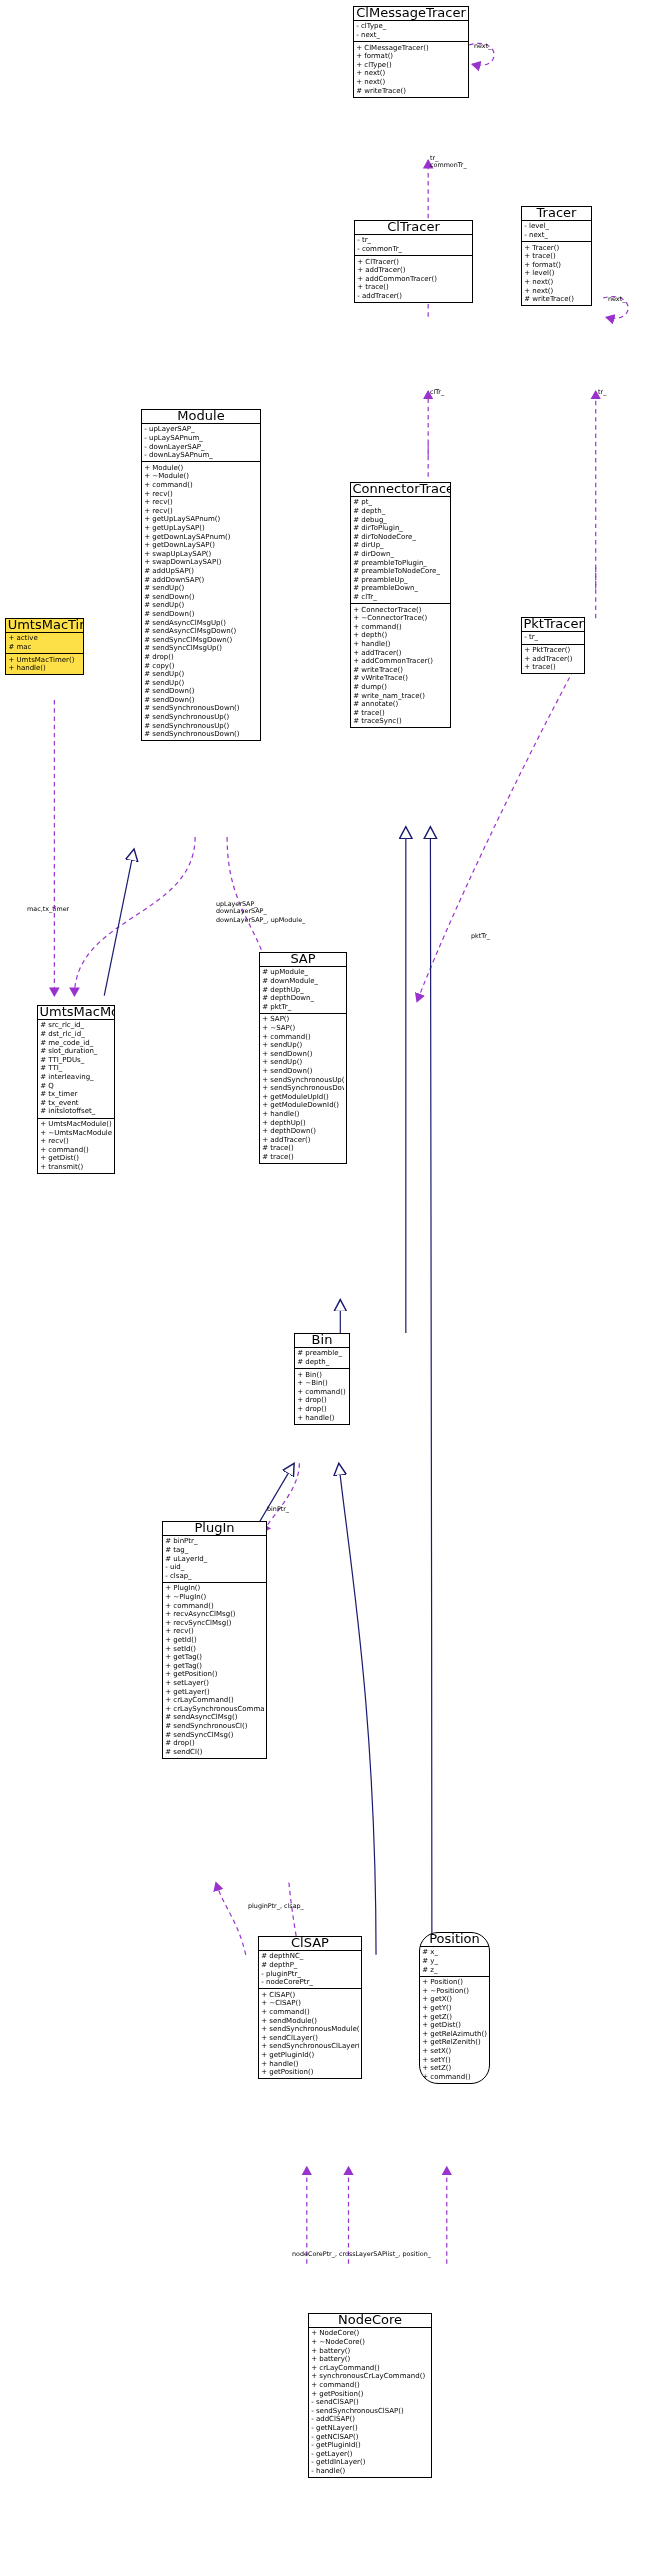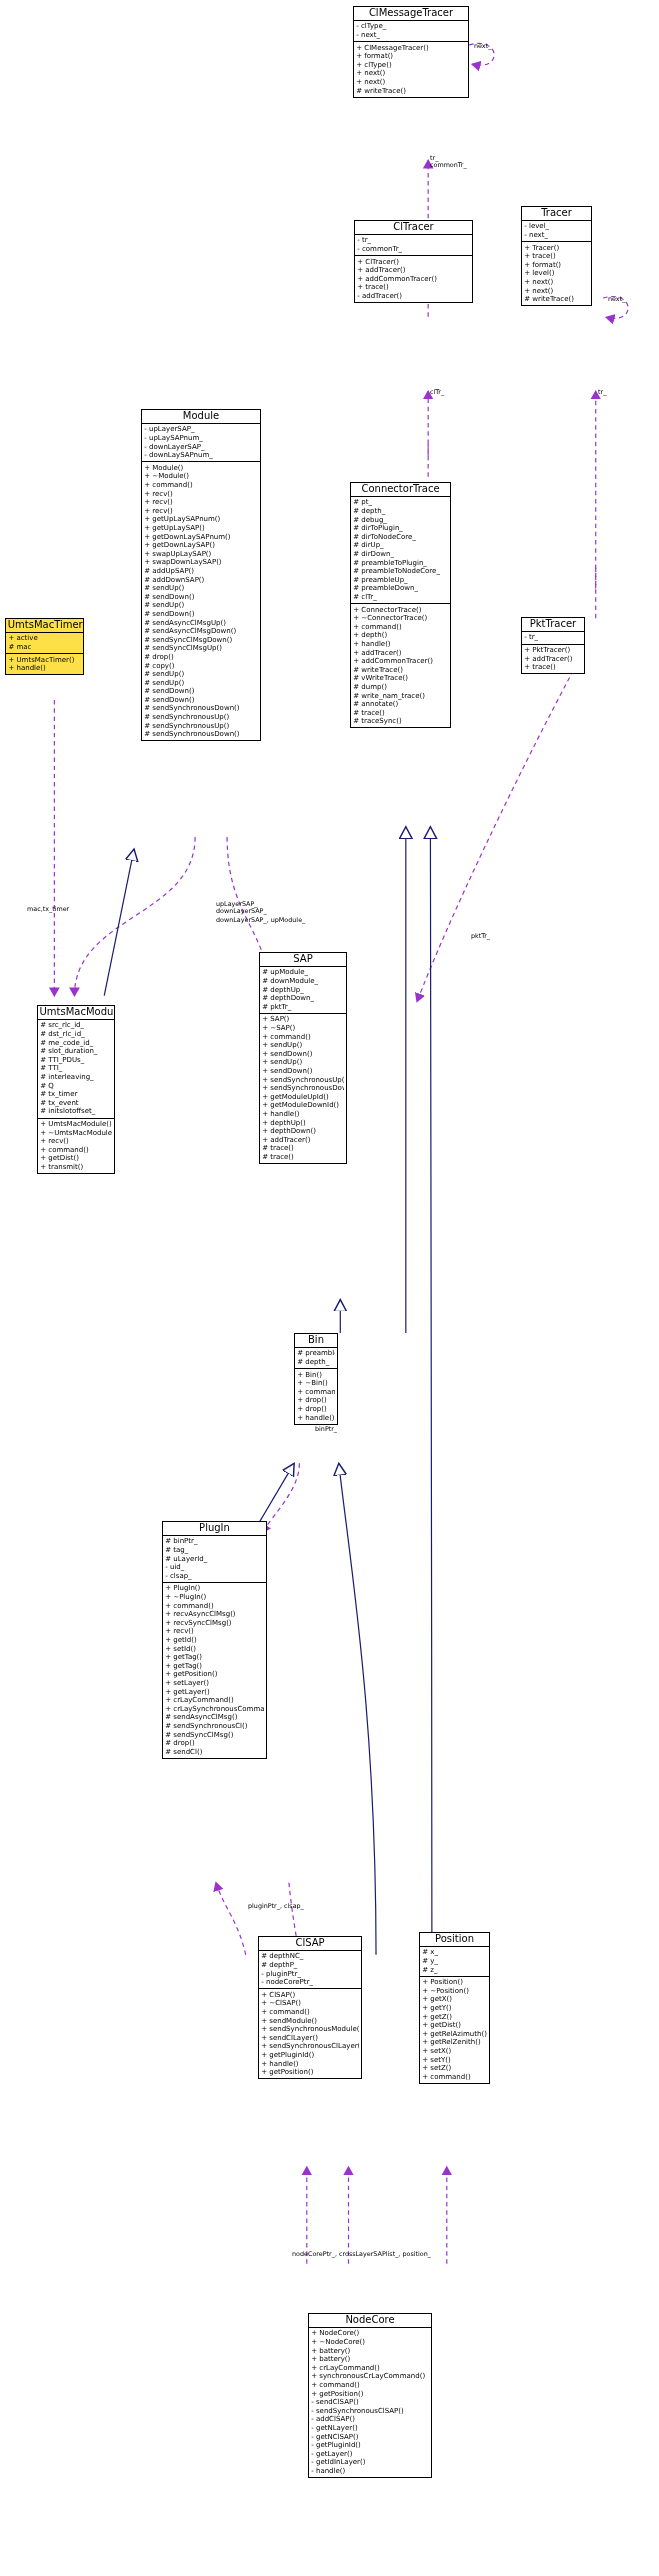--- a/index.html
+++ b/index.html
@@ -24,21 +24,21 @@
     font-size:7px;
     line-height:8.6px;
     color:#000000;
     z-index:5;
   }
   .uml.highlight{ background:#fde047; }
   .uml .title{
     text-align:center;
     padding:2.2px 1.5px 2.2px 1.5px;
     border-bottom:0.7px solid #000000;
-    font-size:10px;
+    font-size:13px;
     white-space:nowrap;
     overflow:hidden;
   }
   .uml .attrs{
     border-bottom:0.7px solid #000000;
     padding:1.5px 2.2px 1.5px 2.2px;
   }
   .uml .ops{
     padding:1.5px 2.2px 1.5px 2.2px;
   }
@@ -129,21 +129,21 @@
   <div class="elabel" style="left:430px;top:155px;white-space:pre;">tr_
 commonTr_</div>
   <div class="elabel" style="left:608px;top:296px;">next_</div>
   <div class="elabel" style="left:430px;top:389px;">clTr_</div>
   <div class="elabel" style="left:598px;top:389px;">tr_</div>
   <div class="elabel" style="left:27px;top:906px;">mac,tx_timer</div>
   <div class="elabel" style="left:216px;top:901px;white-space:pre;">upLayerSAP_
 downLayerSAP_</div>
   <div class="elabel" style="left:216px;top:917px;">downLayerSAP_, upModule_</div>
   <div class="elabel" style="left:471px;top:933px;">pktTr_</div>
-  <div class="elabel" style="left:267px;top:1426px;margin-left:48px;">binPtr_</div>
+  <div class="elabel" style="left:267px;top:1506px;">binPtr_</div>
   <div class="elabel" style="left:248px;top:1903px;">pluginPtr_, clsap_</div>
   <div class="elabel" style="left:292px;top:2251px;">nodeCorePtr_, crossLayerSAPlist_, position_</div>
 
   <div class="uml" style="left:353px;top:6px;width:116px;">
     <div class="title">ClMessageTracer</div>
     <div class="attrs">
         <div class="row">- clType_</div>
         <div class="row">- next_</div>
       </div>
     <div class="ops">
@@ -338,21 +338,21 @@
         <div class="row">+ getModuleDownId()</div>
         <div class="row">+ handle()</div>
         <div class="row">+ depthUp()</div>
         <div class="row">+ depthDown()</div>
         <div class="row">+ addTracer()</div>
         <div class="row"># trace()</div>
         <div class="row"># trace()</div>
       </div>
   </div>
 
-  <div class="uml" style="left:294px;top:1333px;width:44px;">
+  <div class="uml" style="left:294px;top:1333px;width:56px;">
     <div class="title">Bin</div>
     <div class="attrs">
         <div class="row"># preamble_</div>
         <div class="row"># depth_</div>
       </div>
     <div class="ops">
         <div class="row">+ Bin()</div>
         <div class="row">+ ~Bin()</div>
         <div class="row">+ command()</div>
         <div class="row">+ drop()</div>
@@ -409,21 +409,21 @@
         <div class="row">+ sendModule()</div>
         <div class="row">+ sendSynchronousModule()</div>
         <div class="row">+ sendClLayer()</div>
         <div class="row">+ sendSynchronousClLayer()</div>
         <div class="row">+ getPluginId()</div>
         <div class="row">+ handle()</div>
         <div class="row">+ getPosition()</div>
       </div>
   </div>
 
-  <div class="uml" style="left:419px;top:1932px;width:71px;">
+  <div class="uml" style="left:419px;top:1932px;width:71px;border-radius:19px;">
     <div class="title">Position</div>
     <div class="attrs">
         <div class="row"># x_</div>
         <div class="row"># y_</div>
         <div class="row"># z_</div>
       </div>
     <div class="ops">
         <div class="row">+ Position()</div>
         <div class="row">+ ~Position()</div>
         <div class="row">+ getX()</div>

